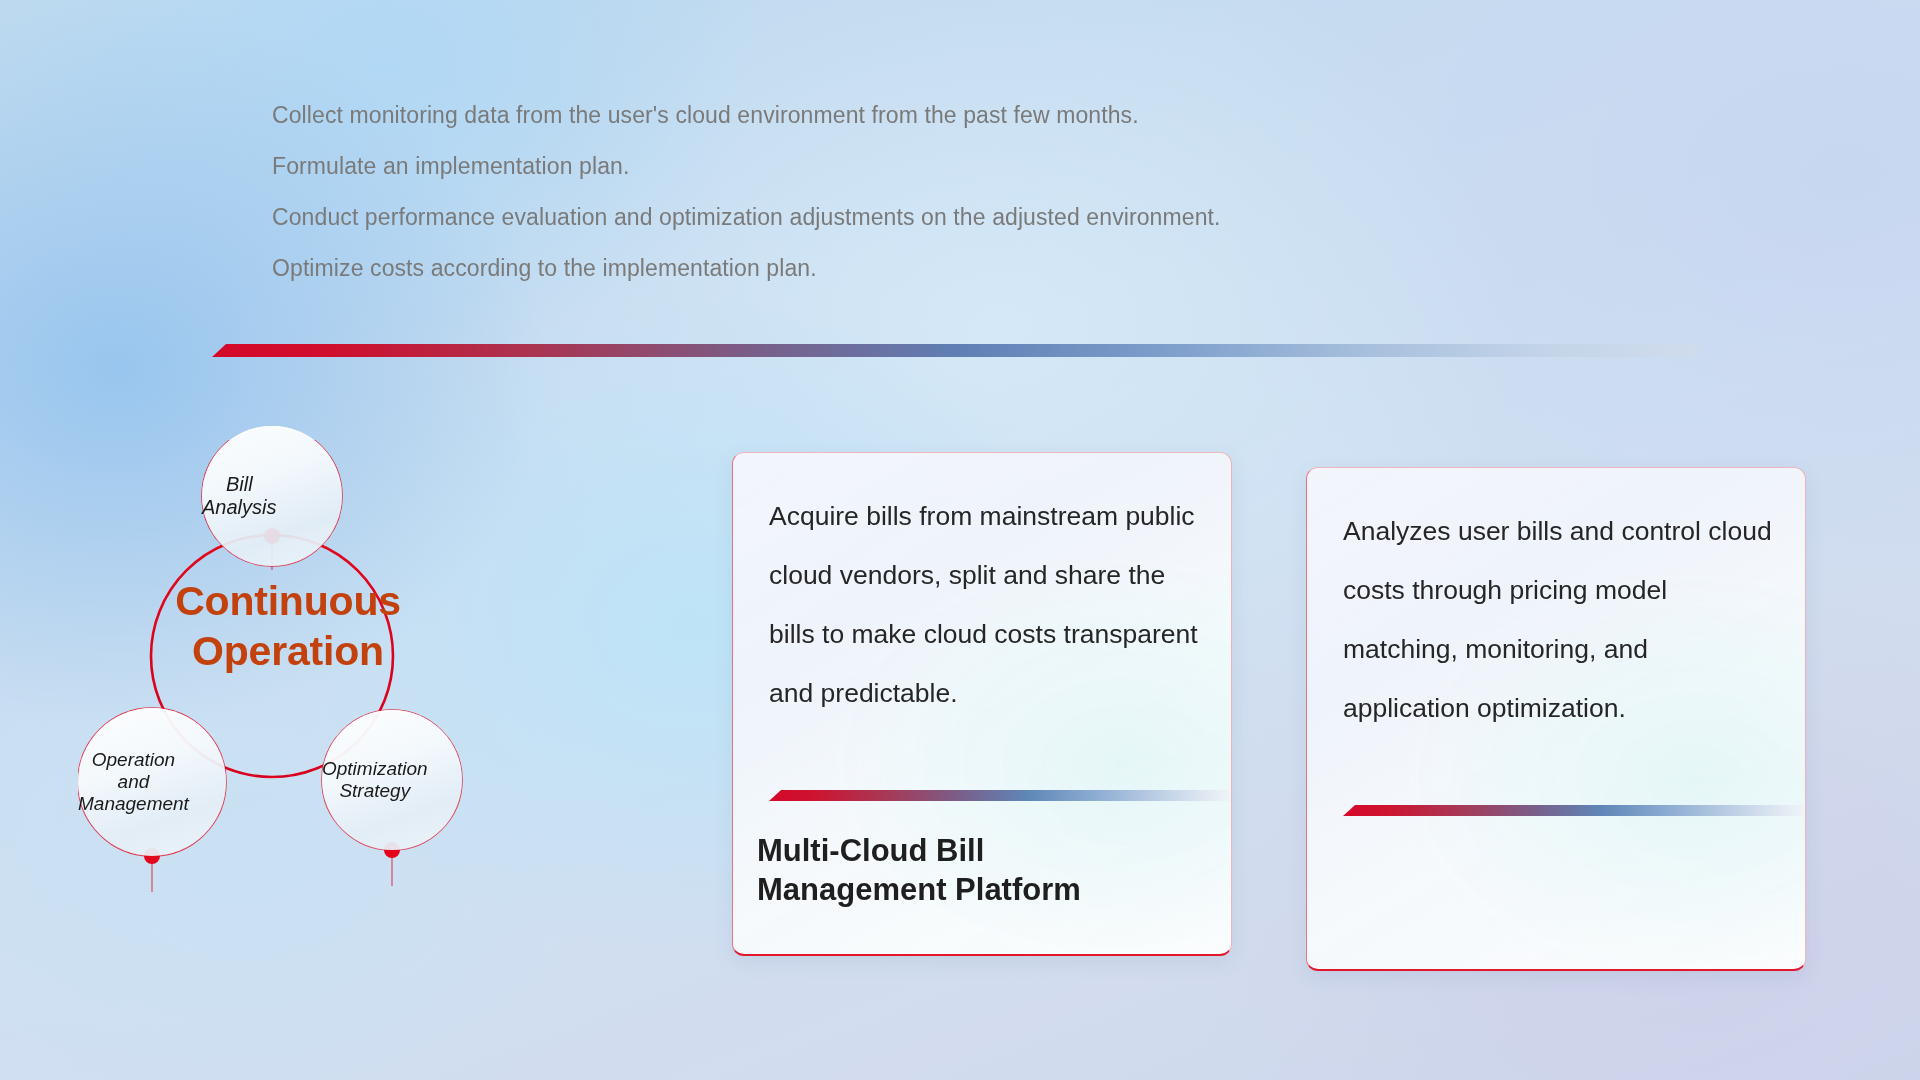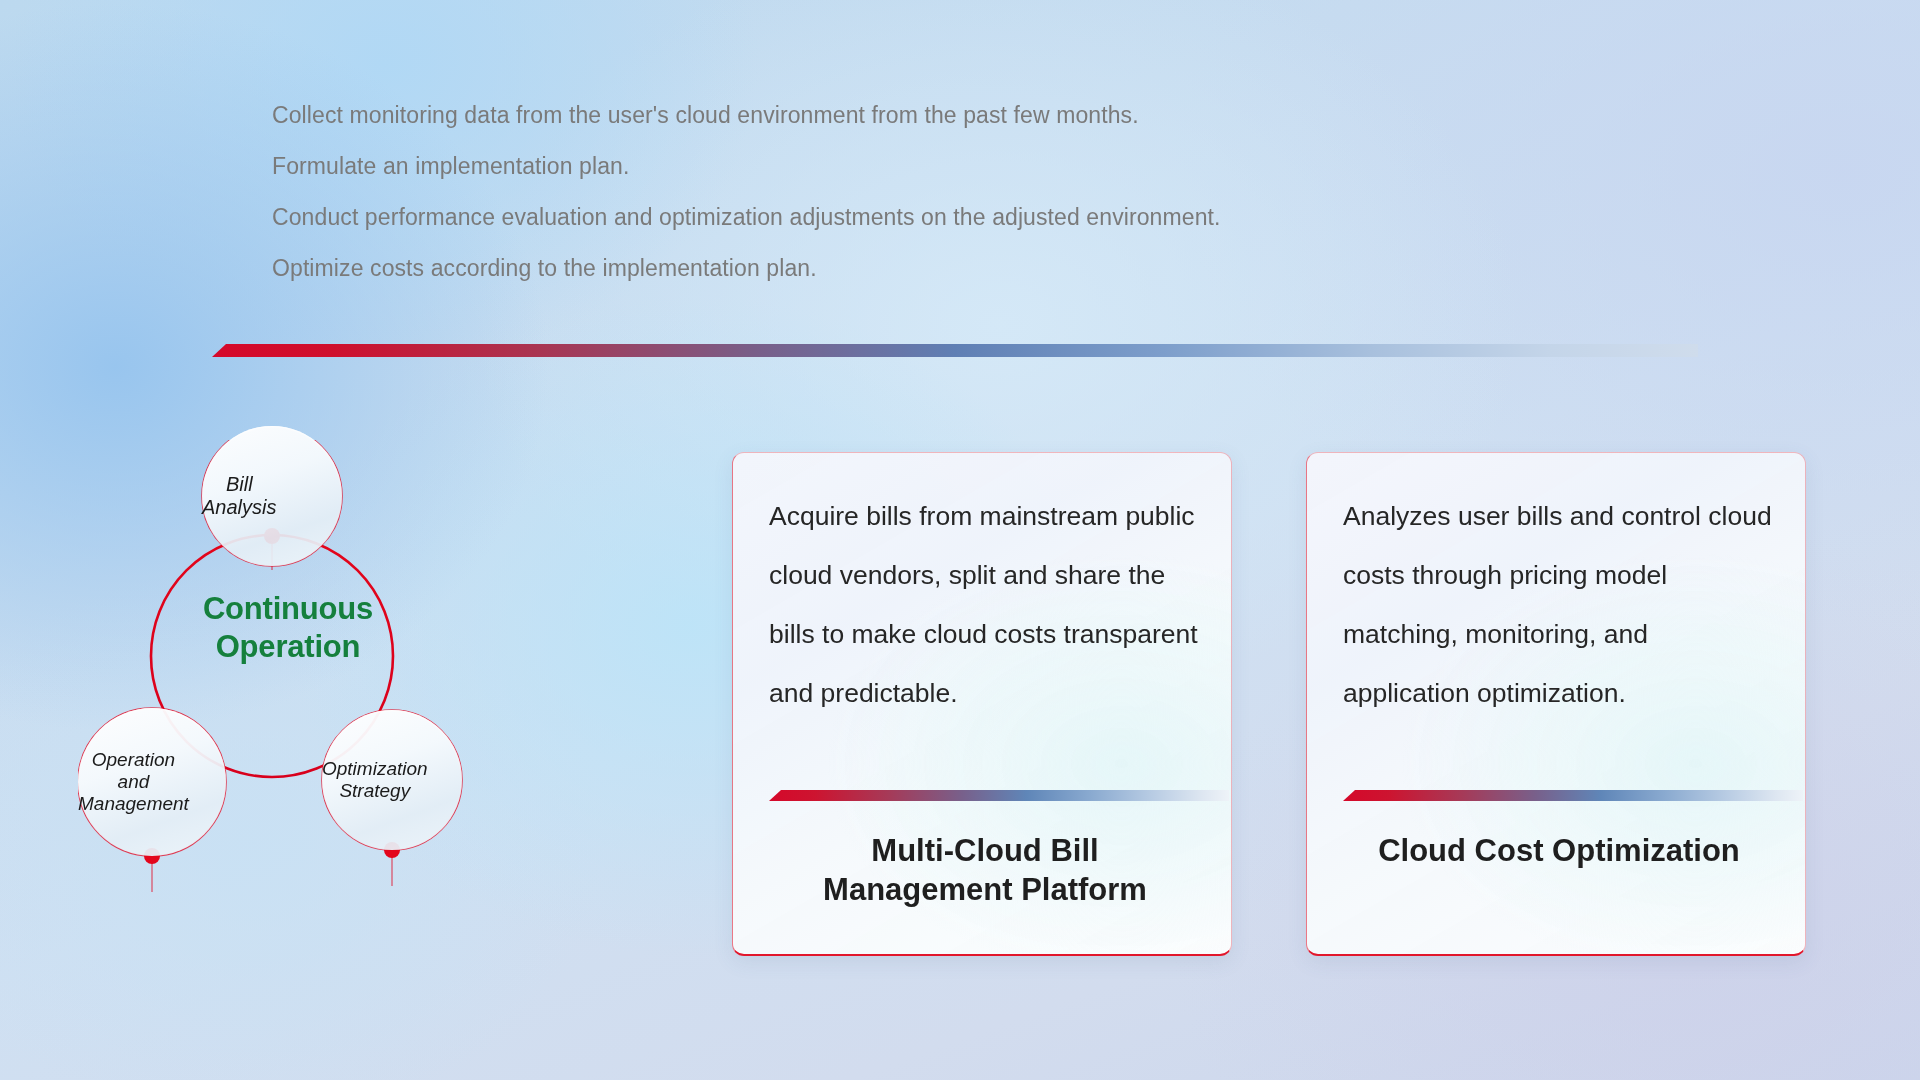--- a/index.html
+++ b/index.html
@@ -111,25 +111,25 @@
   }
   #node-strategy {
     left: 244px; top: 270px;
     width: 140px; height: 140px;
     font-size: 19px;
   }
 
   #center-label {
     position: absolute;
     left: 70px;
-    top: 150px;
+    top: 136px;
     width: 280px;
     text-align: center;
-    color: #15803d;
-    font-size: 31px;
+    color: #c2410c;
+    font-size: 41px;
     font-weight: bold;
     line-height: 1.22;
     letter-spacing: -0.2px;
   }
 
   
   .card {
     position: absolute;
     top: 452px;
     width: 500px;
@@ -143,21 +143,21 @@
       linear-gradient(150deg,
         rgba(244,246,252,0.97) 0%,
         rgba(240,244,251,0.96) 30%,
         rgba(246,250,252,0.97) 58%,
         rgba(252,253,254,0.99) 100%);
     box-shadow: 0 6px 20px rgba(70,95,140,0.10);
     box-sizing: border-box;
     overflow: hidden;
   }
   #card-1 { left: 732px; }
-  #card-2 { left: 1306px; }
+  #card-2 { left: 1306px; margin-top: 15px; }
 
   .card-body {
     position: absolute;
     left: 36px;
     right: 30px;
     top: 34px;
     color: #262626;
     font-size: 26.5px;
     line-height: 59px;
   }
@@ -178,21 +178,21 @@
         #b7cbe3 83%,
         #dde6f1 94%,
         #eef3f8 100%);
     box-shadow: 0 2px 3px rgba(40,60,100,0.16);
   }
   .card-title {
     position: absolute;
     left: 24px;
     right: 18px;
     top: 378px;
-    text-align: center;
+    text-align: left;
     color: #1f1f1f;
     font-size: 31px;
     font-weight: bold;
     line-height: 1.26;
   }
 </style>
 </head>
 <body>
 
 <div id="bg"></div>
@@ -266,16 +266,13 @@
   <div class="card-divider"></div>
   <div class="card-title">
     <span>Multi-Cloud Bill</span><br>
     <span>Management Platform</span>
   </div>
 </div>
 
 <div class="card" id="card-2">
   <div class="card-body">Analyzes user bills and control cloud costs through pricing model matching, monitoring, and application optimization.</div>
   <div class="card-divider"></div>
-  <div class="card-title">
-    <span>Cloud Cost Optimization</span>
-  </div>
 </div>
 
 </body></html>

